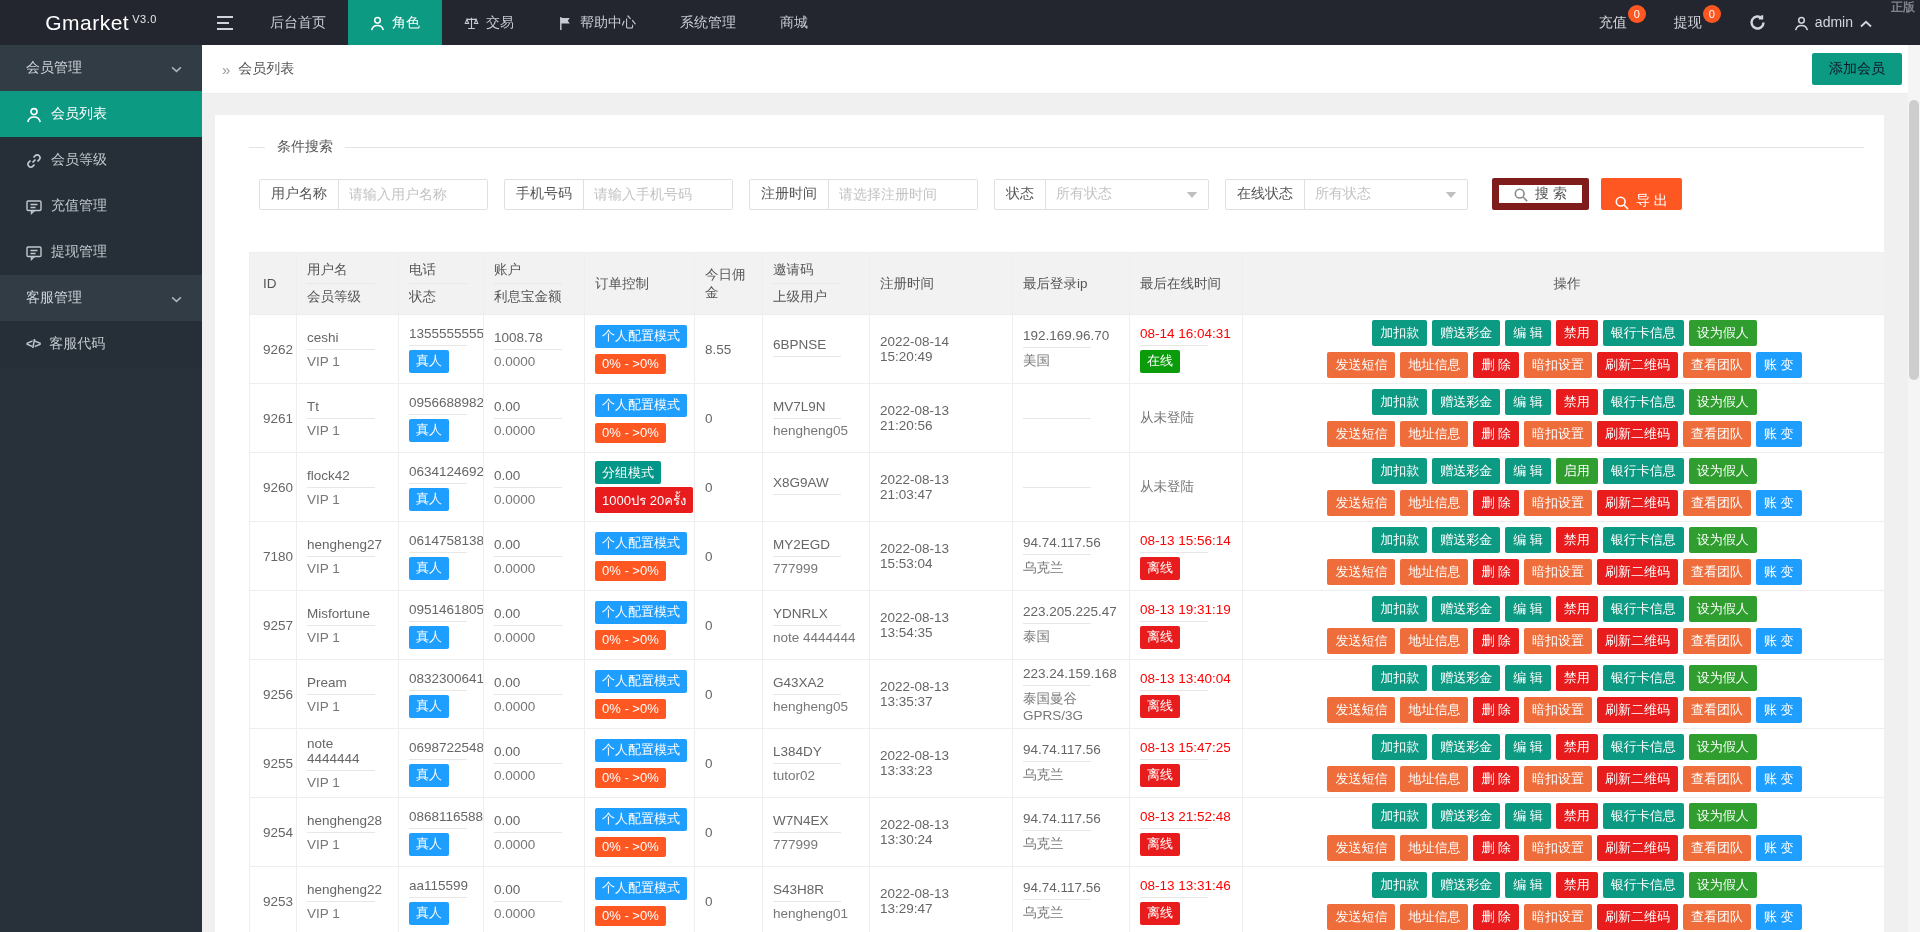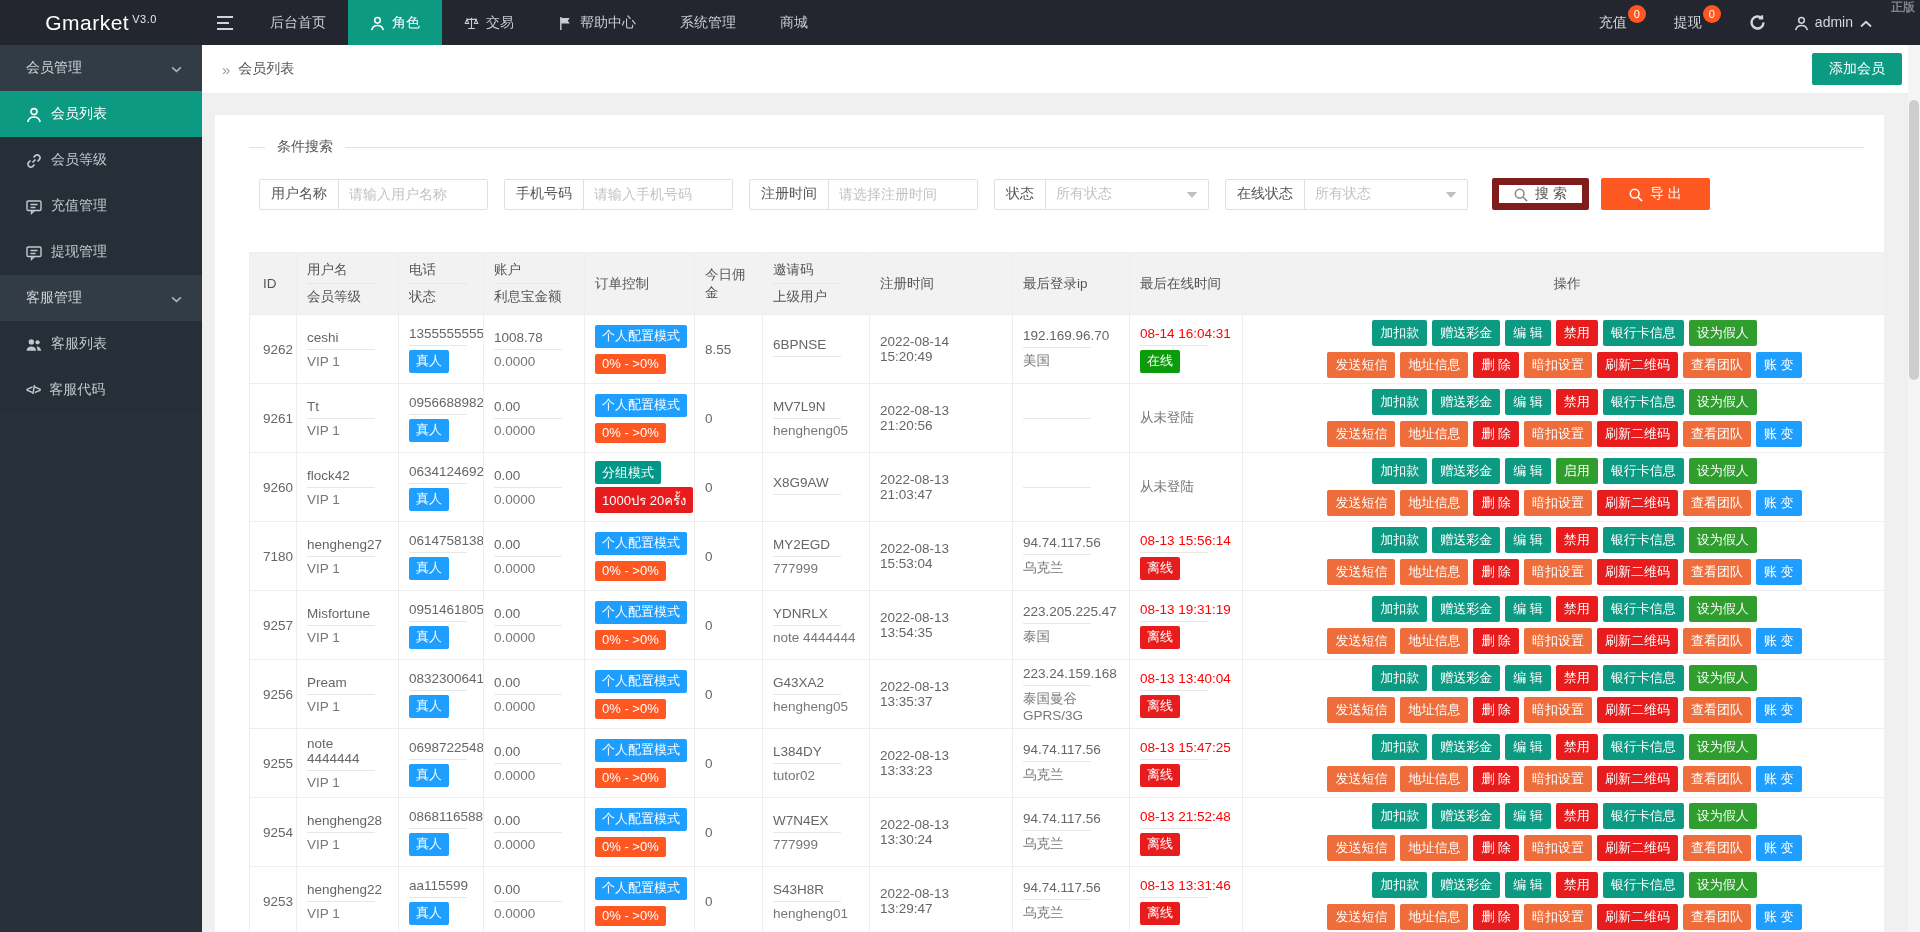--- a/index.html
+++ b/index.html
@@ -27,38 +27,38 @@
   .side-group-title .chev { margin-left:auto; color:#aab1b8; }
   .side-item { height:46px; display:flex; align-items:center; gap:9px; padding-left:26px; color:#c2c8cd; font-size:14px; background:#262f37; cursor:pointer; }
   .side-item svg { width:16px; height:16px; flex:0 0 auto; }
   .side-item.active { background:#0d9a83; color:#fff; }
   .side-item .code-ic { font-size:12px; font-weight:bold; letter-spacing:-1px; }
 
   
   .main { position:absolute; left:202px; top:45px; right:0; bottom:0; background:#f0f0f0; overflow:hidden; }
   .crumb-bar { height:49px; background:#fff; border-bottom:1px solid #ececec; display:flex; align-items:center; padding:0 18px 0 20px; color:#555; }
   .crumb-arrow { color:#999; margin-right:8px; font-size:15px; }
-  .add-btn { margin-left:auto; height:32px; padding:0 17px; background:#0d9a83; border:none; border-radius:2px; color:#ffffff; font-size:14px; cursor:pointer; }
+  .add-btn { margin-left:auto; height:32px; padding:0 17px; background:#0d9a83; border:none; border-radius:2px; color:#0f172a; font-size:14px; cursor:pointer; }
 
   .content { padding:21px 36px 0 13px; height:100%; }
   .card { background:#fff; height:840px; padding:16px 0 0 22px; overflow:hidden; }
 
   
   .field { border-top:1px solid #e3e3e3; margin:16px 20px 0 12px; position:relative; padding:30px 0 22px 10px; }
   .field-legend { position:absolute; top:-10px; left:16px; background:#fff; padding:0 12px; color:#555; font-size:14px; }
   .filter-row { display:flex; align-items:center; }
   .fgroup { display:flex; align-items:stretch; border:1px solid #e0e0e0; border-radius:2px; height:31px; margin-right:16px; background:#fff; }
   .flabel { display:flex; align-items:center; padding:0 11px; color:#555; border-right:1px solid #e0e0e0; white-space:nowrap; }
   .fgroup input { border:none; outline:none; width:148px; padding:0 10px; font-size:14px; color:#666; font-family:inherit; }
   .fgroup input::placeholder { color:#c3c3c3; }
   .sel-value { display:flex; align-items:center; width:140px; padding:0 10px; color:#c3c3c3; cursor:pointer; }
   .sel-chev { display:flex; align-items:center; padding-right:10px; color:#c0c0c0; cursor:pointer; }
   .search-btn { height:32px; display:inline-flex; align-items:center; gap:7px; padding:0 15px; background:#fff; border:7px solid #7f1d1d; border-radius:2px; color:#555; font-size:14px; cursor:pointer; margin-left:8px; }
   .search-btn svg { color:#888; }
-  .export-btn { height:32px; display:inline-flex; align-items:center; gap:7px; padding:0 28px; background:#ff5722; border:none; border-radius:2px; color:#fff; font-size:14px; cursor:pointer; margin-left:12px; }
+  .export-btn { height:32px; display:inline-flex; align-items:flex-end; gap:7px; padding:0 14px; background:#ff5722; border:none; border-radius:2px; color:#fff; font-size:14px; cursor:pointer; margin-left:12px; }
 
   
   .table-wrap { margin:20px 0 0 12px; border:1px solid #eee; border-right:none; width:1643px; }
   .t-row { display:flex; align-items:stretch; border-bottom:1px solid #eee; background:#fff; }
   .t-head { background:#f2f2f2; }
   .t-cell { border-right:1px solid #eee; padding:8px 10px; display:flex; flex-direction:column; justify-content:center; font-size:13.5px; color:#666; overflow:hidden; }
   .t-head .t-cell { min-height:52px; color:#555; }
   .t-body .t-row { height:69px; }
   .col-id{width:47px; align-items:flex-start; padding-left:13px;}
   .col-user{width:102px;} .col-phone{width:85px;} .col-acct{width:101px;}
@@ -200,29 +200,20 @@
         </svg></span>
       <span>提现管理</span>
     </div>
     <div class="side-group-title">
       <span>客服管理</span>
       <span class="chev"><svg width="11" height="7" viewBox="0 0 12 8" fill="none" stroke="currentColor" stroke-width="1.8">
           <path d="M1 1.5 6 6.2 11 1.5"></path>
         </svg></span>
     </div>
     <div class="side-item">
-      <span><svg viewBox="0 0 18 15" fill="currentColor" width="15" height="15">
-          <circle cx="6" cy="4" r="3"></circle>
-          <path d="M0.5 14c.5-3.2 2.7-4.7 5.5-4.7s5 1.5 5.5 4.7z"></path>
-          <circle cx="13" cy="4.5" r="2.4"></circle>
-          <path d="M12 9.2c2.5.1 4.6 1.5 5.2 4.8h-4.1c-.2-2-.6-3.6-1.1-4.8z"></path>
-        </svg></span>
-      <span>客服列表</span>
-    </div>
-    <div class="side-item">
       <span class="code-ic">&lt;/&gt;</span>
       <span>客服代码</span>
     </div>
   </aside>
 
 <div class="main">
   <div class="crumb-bar">
     <span class="crumb-arrow">»</span>
     <span>会员列表</span>
     <button class="add-btn">添加会员</button>

